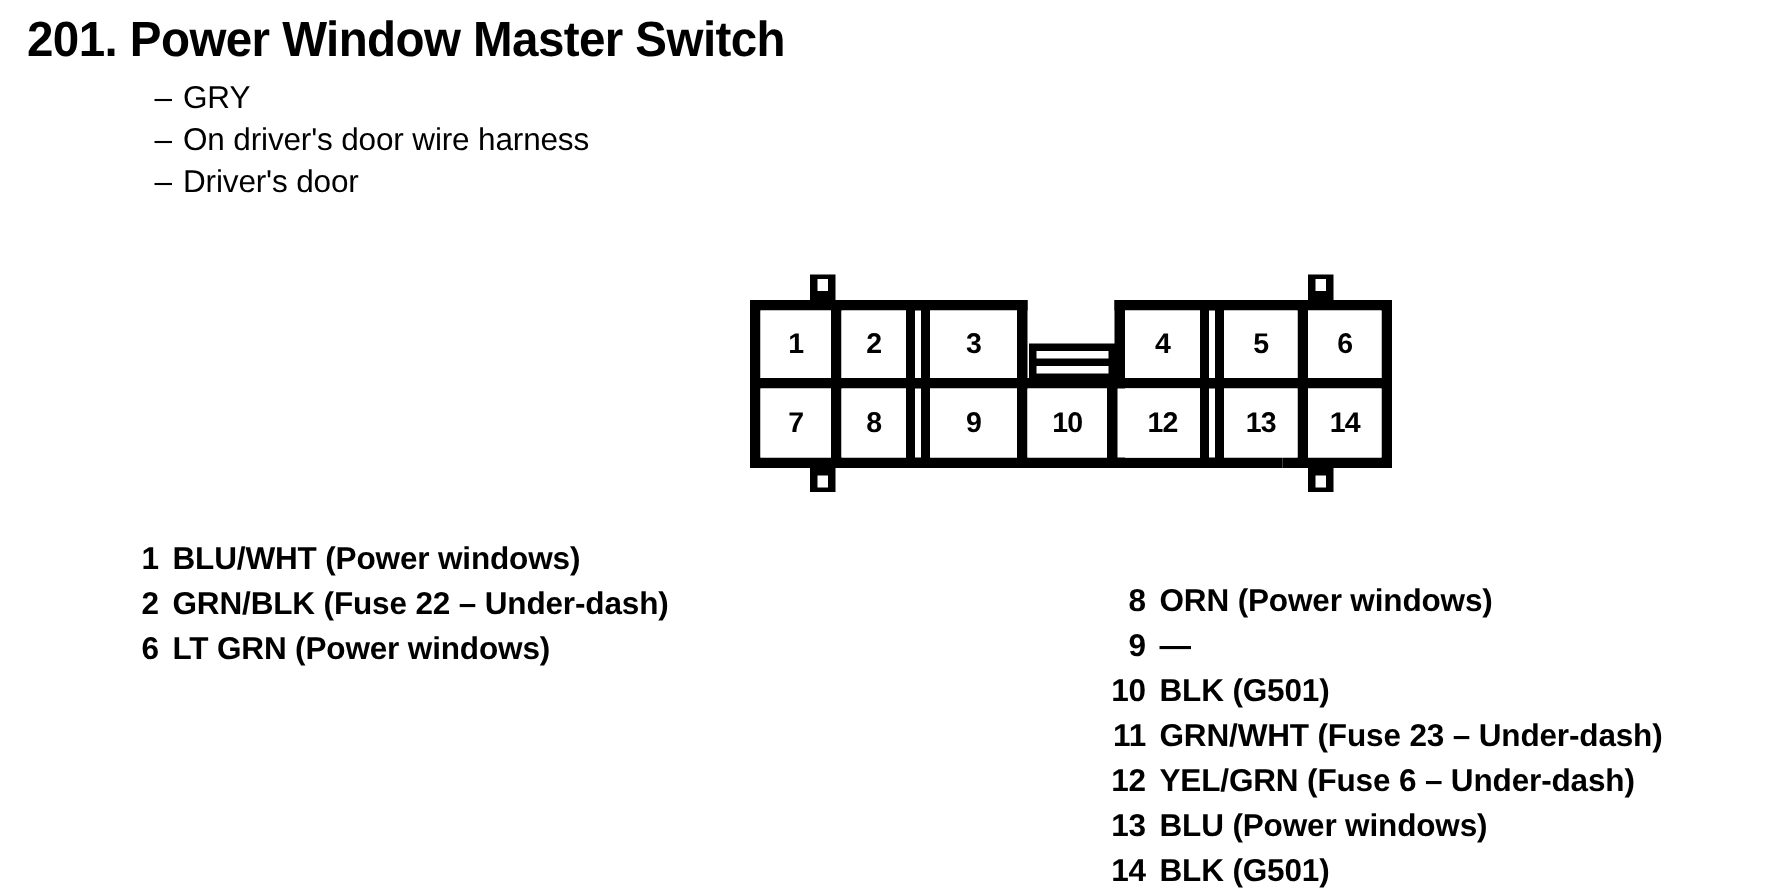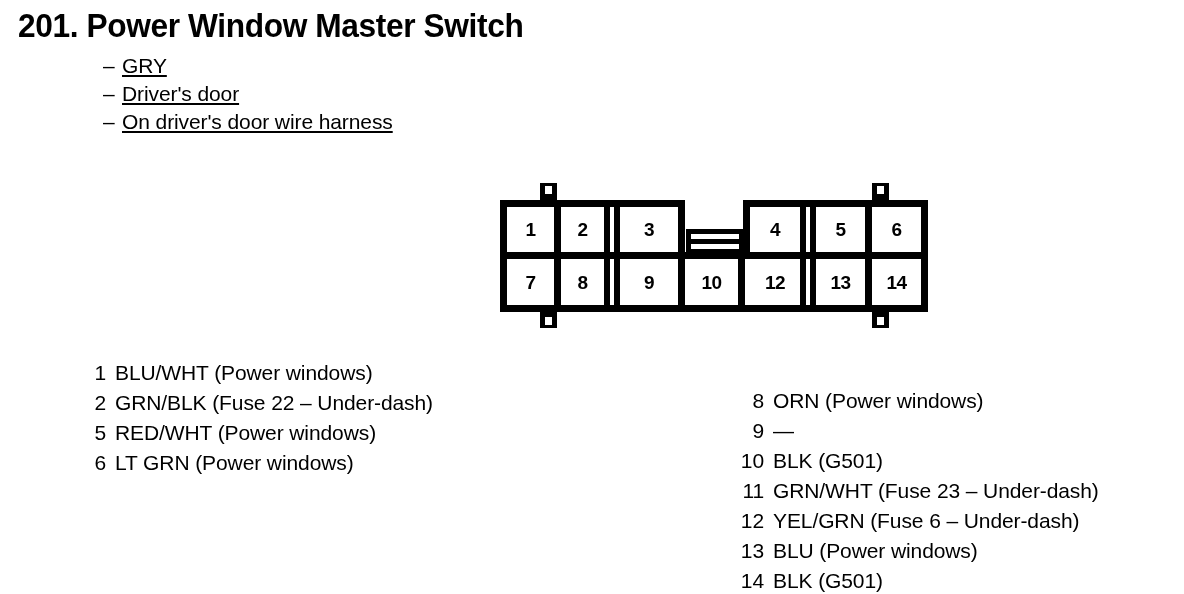--- a/index.html
+++ b/index.html
@@ -29,21 +29,20 @@
     line-height: 40px;
     transform: scaleX(0.96);
     transform-origin: left top;
   }
 
   #subtitle-list {
     position: absolute;
     left: 103px;
     top: 52px;
     line-height: 28px;
-    text-decoration: underline;
   }
   .subtitle-line {
     font-size: 21px;
     white-space: nowrap;
     letter-spacing: -0.1px;
   }
   .subtitle-dash {
     display: inline-block;
     width: 19px;
   }
@@ -122,20 +121,21 @@
   #pin-list {
     position: absolute;
     top: 358px;
     left: 0;
     width: 1184px;
     height: 215px;
   }
   .pin-column {
     position: absolute;
     top: 0;
+    font-weight: bold;
   }
   #pin-column-left  { left: 78px; }
   #pin-column-right { left: 736px; margin-top: 28px; }
 
   .pin-row {
     height: 30px;
     line-height: 30px;
     white-space: nowrap;
     font-size: 21px;
     letter-spacing: -0.1px;
@@ -151,24 +151,24 @@
 </head>
 <body>
 
 <div id="page-title">201. Power Window Master Switch</div>
 
 <div id="subtitle-list">
   <div class="subtitle-line">
     <span class="subtitle-dash">–</span><span>GRY</span>
   </div>
   <div class="subtitle-line">
+    <span class="subtitle-dash">–</span><span>On driver's door wire harness</span>
+  </div>
+  <div class="subtitle-line">
     <span class="subtitle-dash">–</span><span>Driver's door</span>
-  </div>
-  <div class="subtitle-line">
-    <span class="subtitle-dash">–</span><span>On driver's door wire harness</span>
   </div>
 </div>
 
 <div id="connector">
 
   <div class="tab top left"></div>
   <div class="tab top right"></div>
   <div class="tab bottom left"></div>
   <div class="tab bottom right"></div>
 
@@ -259,21 +259,20 @@
       </div>
 
   </div>
 </div>
 
 <div id="pin-list">
 
   <div class="pin-column" id="pin-column-left">
     <div class="pin-row"><span class="pin-num">1</span><span class="pin-desc">BLU/WHT (Power windows)</span></div>
     <div class="pin-row"><span class="pin-num">2</span><span class="pin-desc">GRN/BLK (Fuse 22 – Under-dash)</span></div>
-    <div class="pin-row"><span class="pin-num">5</span><span class="pin-desc">RED/WHT (Power windows)</span></div>
     <div class="pin-row"><span class="pin-num">6</span><span class="pin-desc">LT GRN (Power windows)</span></div>
   </div>
 
   <div class="pin-column" id="pin-column-right">
     <div class="pin-row"><span class="pin-num">8</span><span class="pin-desc">ORN (Power windows)</span></div>
     <div class="pin-row"><span class="pin-num">9</span><span class="pin-desc">—</span></div>
     <div class="pin-row"><span class="pin-num">10</span><span class="pin-desc">BLK (G501)</span></div>
     <div class="pin-row"><span class="pin-num">11</span><span class="pin-desc">GRN/WHT (Fuse 23 – Under-dash)</span></div>
     <div class="pin-row"><span class="pin-num">12</span><span class="pin-desc">YEL/GRN (Fuse 6 – Under-dash)</span></div>
     <div class="pin-row"><span class="pin-num">13</span><span class="pin-desc">BLU (Power windows)</span></div>

